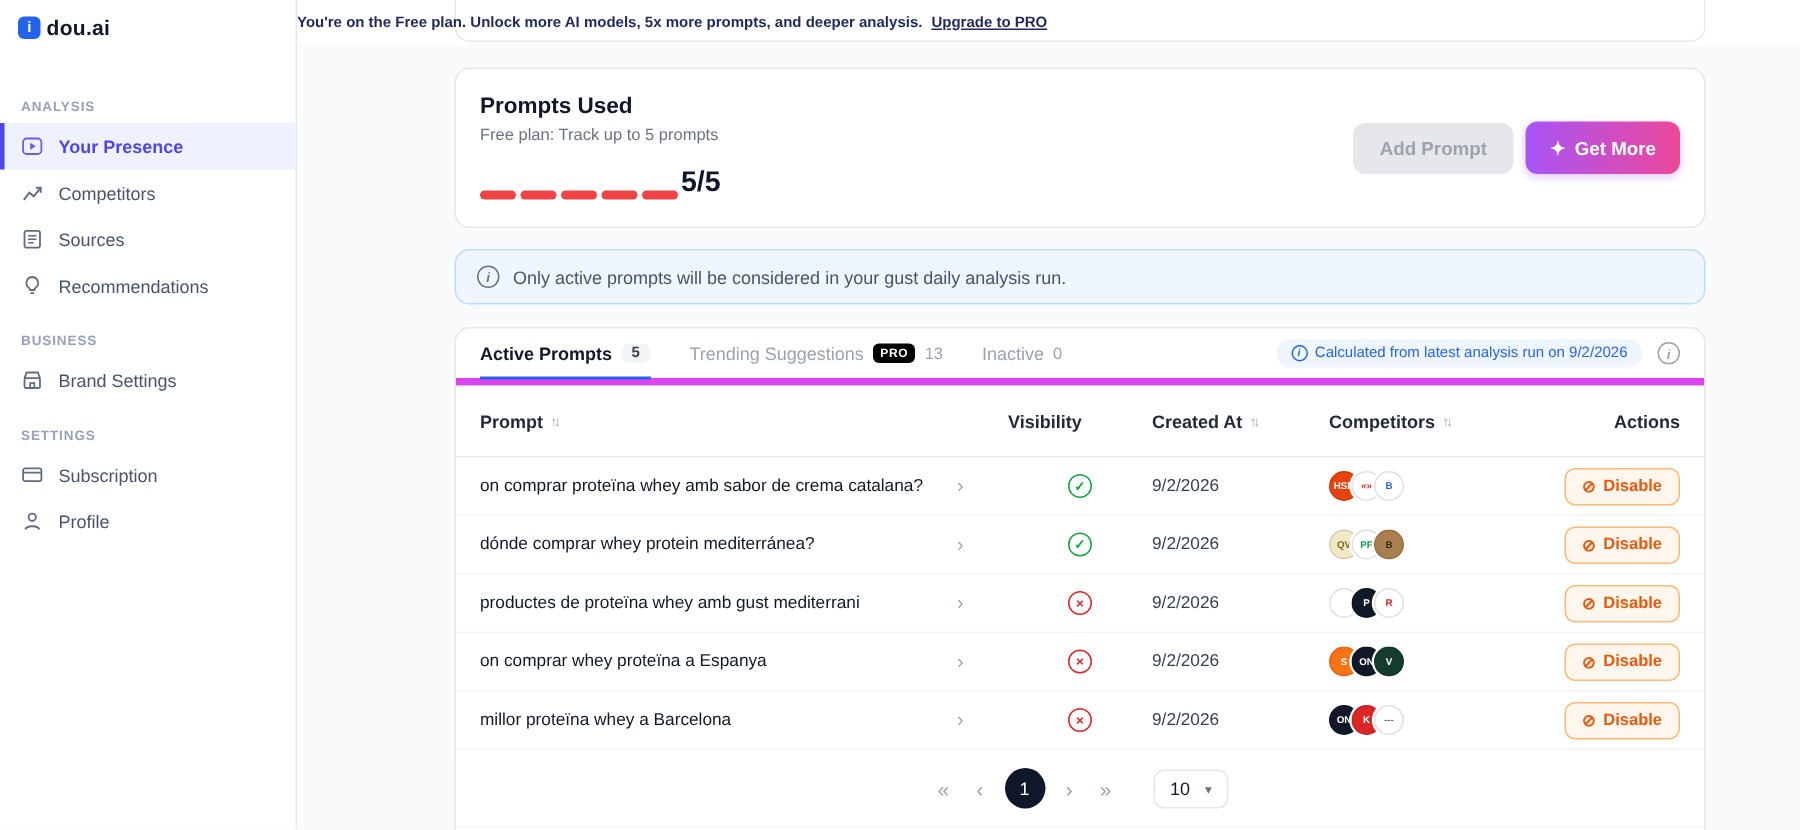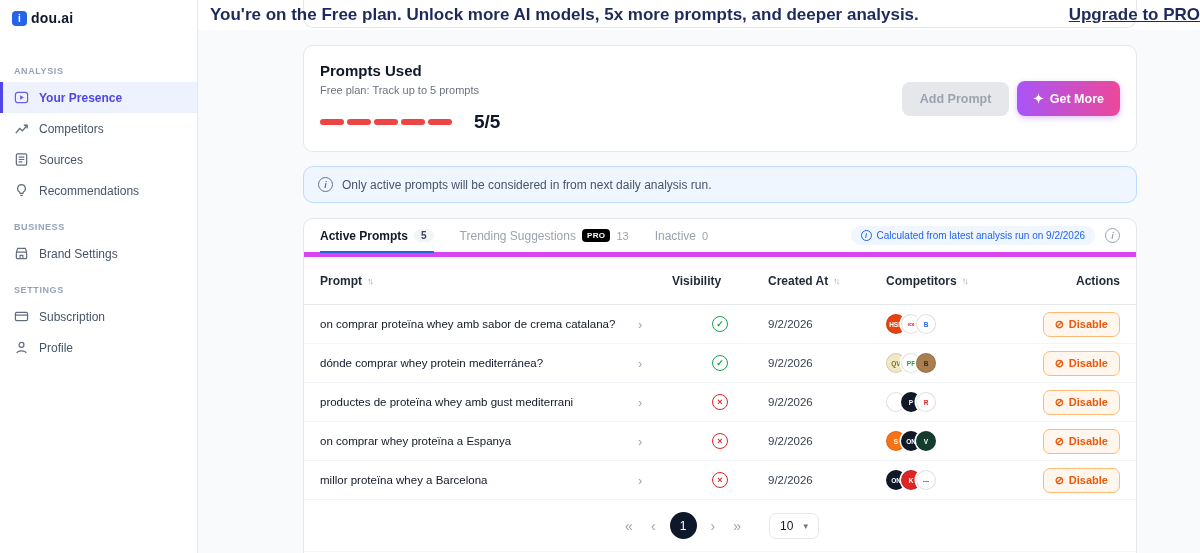--- a/index.html
+++ b/index.html
@@ -15,31 +15,31 @@
   .side-item { display:flex; align-items:center; gap:10px; padding:8px 14px; font-size:12px; color:#475569; cursor:pointer; position:relative; }
   .side-item.active { background:#eef2ff; color:#4f46e5; font-weight:600; }
   .side-item.active::before { content:""; position:absolute; left:0; top:0; bottom:0; width:3px; background:#4f46e5; }
   .side-icon { width:15px; height:15px; display:flex; align-items:center; justify-content:center; color:inherit; opacity:.85; }
   .side-icon svg { display:block; }
 
   
   .main { flex:1; position:relative; padding-top:30px; }
   .top-strip { position:absolute; top:0; left:0; right:0; height:30px; background:#fff; z-index:1; }
   .remnant-card { position:absolute; top:0; left:105px; right:63px; height:28px; background:#fff; border:1px solid #e5e7eb; border-top:none; border-radius:0 0 10px 10px; z-index:2; }
-  .banner { position:absolute; top:0; left:12px; right:0; height:30px; display:flex; align-items:center; justify-content:space-between; gap:6px; font-size:17px; font-weight:700; color:#1e2a5c; z-index:3; }
+  .banner { position:absolute; top:0; left:0; right:0; height:30px; display:flex; align-items:center; justify-content:flex-start; gap:6px; font-size:10px; font-weight:700; color:#1e2a5c; z-index:3; }
   .banner a { color:#1e2a5c; text-decoration:underline; cursor:pointer; }
   .content { padding:15px 63px 0 105px; }
 
   .card { background:#fff; border:1px solid #e5e7eb; border-radius:10px; }
 
   
   .usage-card { padding:16px 16px 18px; display:flex; align-items:flex-start; justify-content:space-between; }
   .usage-title { font-size:15px; font-weight:700; color:#0f172a; }
   .usage-sub { font-size:11px; color:#6b7280; margin-top:5px; }
-  .progress-row { display:flex; align-items:center; gap:22px; margin-top:15px; }
+  .progress-row { display:flex; align-items:flex-end; gap:2px; margin-top:15px; }
   .progress { display:flex; gap:3px; }
   .progress i { width:24px; height:6px; border-radius:3px; display:block; }
   .usage-count { font-size:19px; font-weight:600; color:#0f172a; }
   .usage-actions { display:flex; align-items:center; gap:8px; margin-top:19px;padding-left:24px; }
   .add-btn { background:#e5e7eb; color:#9ca3af; font-size:12.5px; font-weight:600; padding:10px 18px; border:none; border-radius:8px; font-family:inherit; }
   .getmore-btn { background:linear-gradient(90deg,#a855f7,#ec4899); color:#fff; font-size:12.5px; font-weight:600; padding:10px 16px; border:none; border-radius:8px; display:flex; align-items:center; gap:6px; cursor:pointer; font-family:inherit; box-shadow:0 2px 6px rgba(168,85,247,.35); }
 
   
   .notice { margin-top:14px; background:#eff6ff; border:1px solid #bfdbfe; border-radius:10px; padding:10px 14px; display:flex; align-items:center; gap:9px; }
   .notice-icon { width:15px; height:15px; border:1.4px solid #64748b; color:#64748b; border-radius:50%; font-size:9px; font-weight:700; display:flex; align-items:center; justify-content:center; flex-shrink:0; font-style:italic; }
@@ -198,21 +198,21 @@
           <button class="add-btn" disabled="">Add Prompt</button>
           <button class="getmore-btn">
             <span>✦</span>
             <span>Get More</span>
           </button>
         </div>
       </section>
 
       <div class="notice">
         <span class="notice-icon">i</span>
-        <span class="notice-text">Only active prompts will be considered in from next daily analysis run.</span>
+        <span class="notice-text">Only active prompts will be considered in your gust daily analysis run.</span>
       </div>
 
       <section class="card table-card">
 
         <div class="tabs-row">
           <div class="tabs">
               <div class="tab active">
                 <span>Active Prompts</span>
                 <span class="count-pill">5</span>
               </div>

